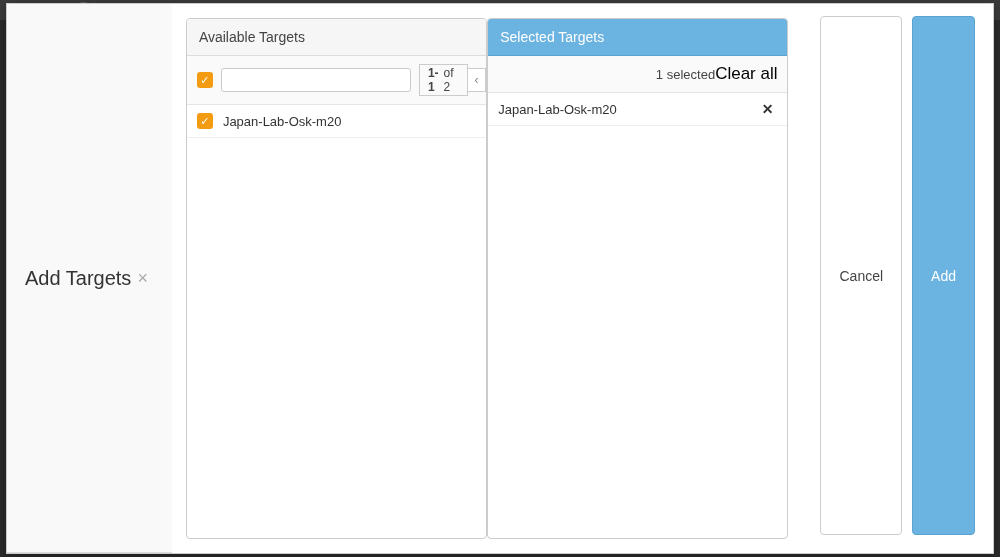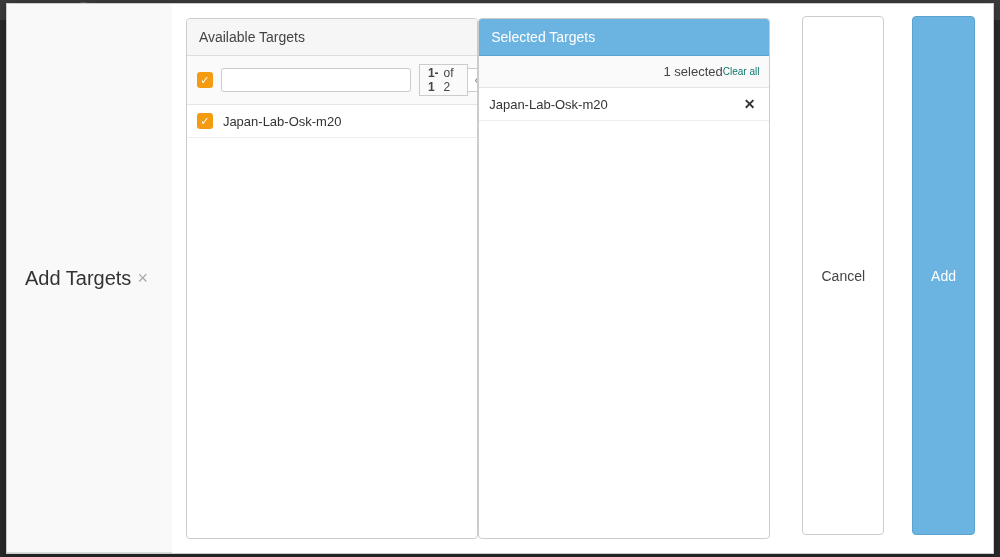--- a/index.html
+++ b/index.html
@@ -177,29 +177,29 @@
     }
     .list-row .remove-x {
       margin-left: auto;
       color: #333;
       font-size: 14px;
       cursor: pointer;
       padding: 0 4px;
       font-weight:700;
     }
     .clear-all {
-      color: #0f766e;
-      font-size: 10px;
+      color: #000000;
+      font-size: 17px;
       cursor: pointer;
     }
     .modal-footer {
       padding: 12px 18px 18px;
       display: flex;
       justify-content: space-between;
-      gap: 28px;
+      gap: 10px;
     }
     .btn {
       padding: 8px 18px;
       border-radius: 4px;
       font-size: 14px;
       cursor: pointer;
       border: 1px solid #ccc;
       background: #fff;
       color: #444;
     }

